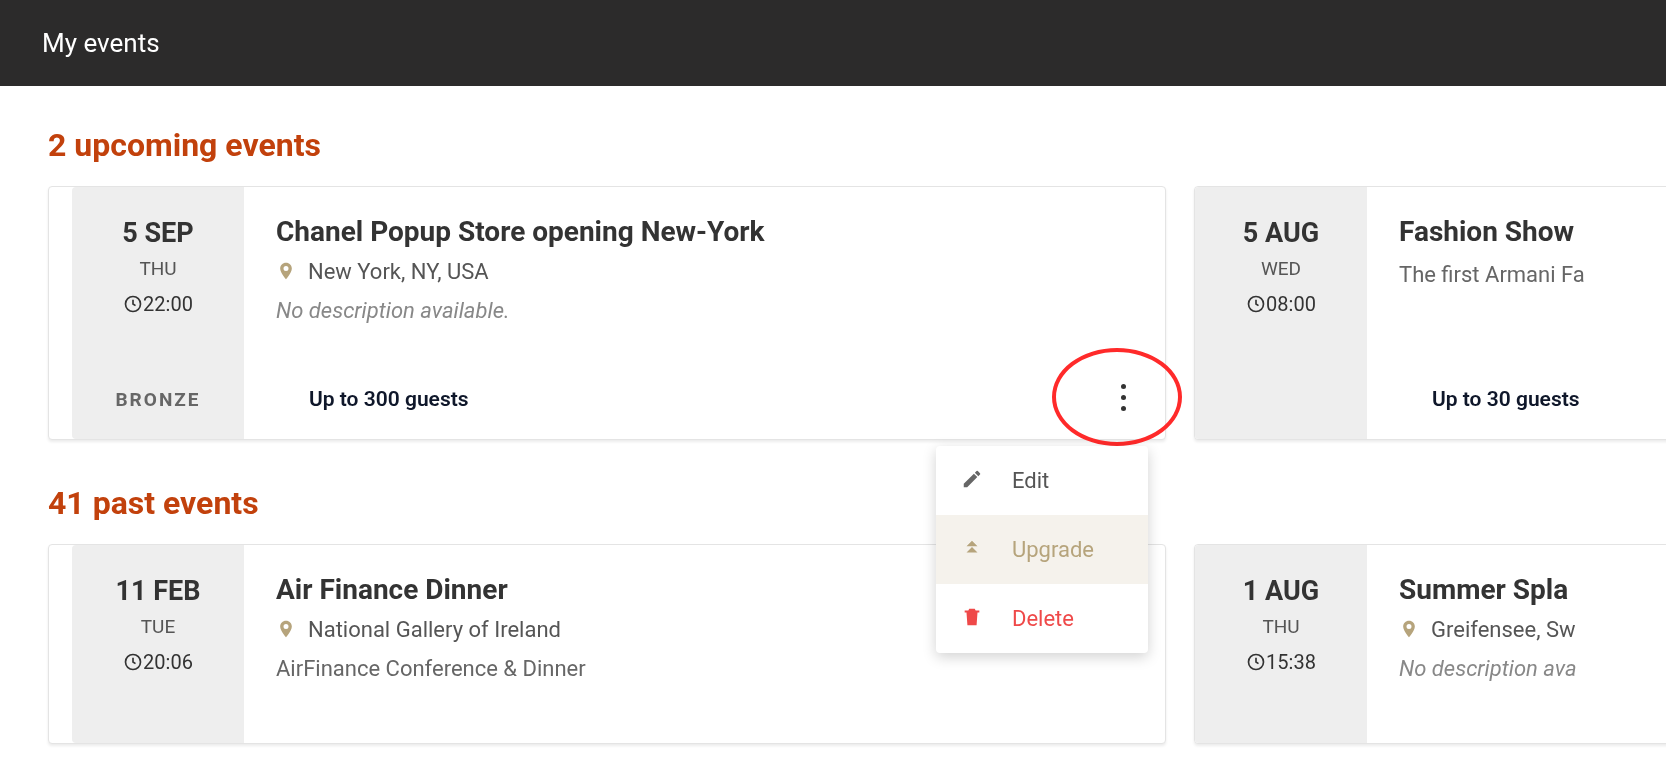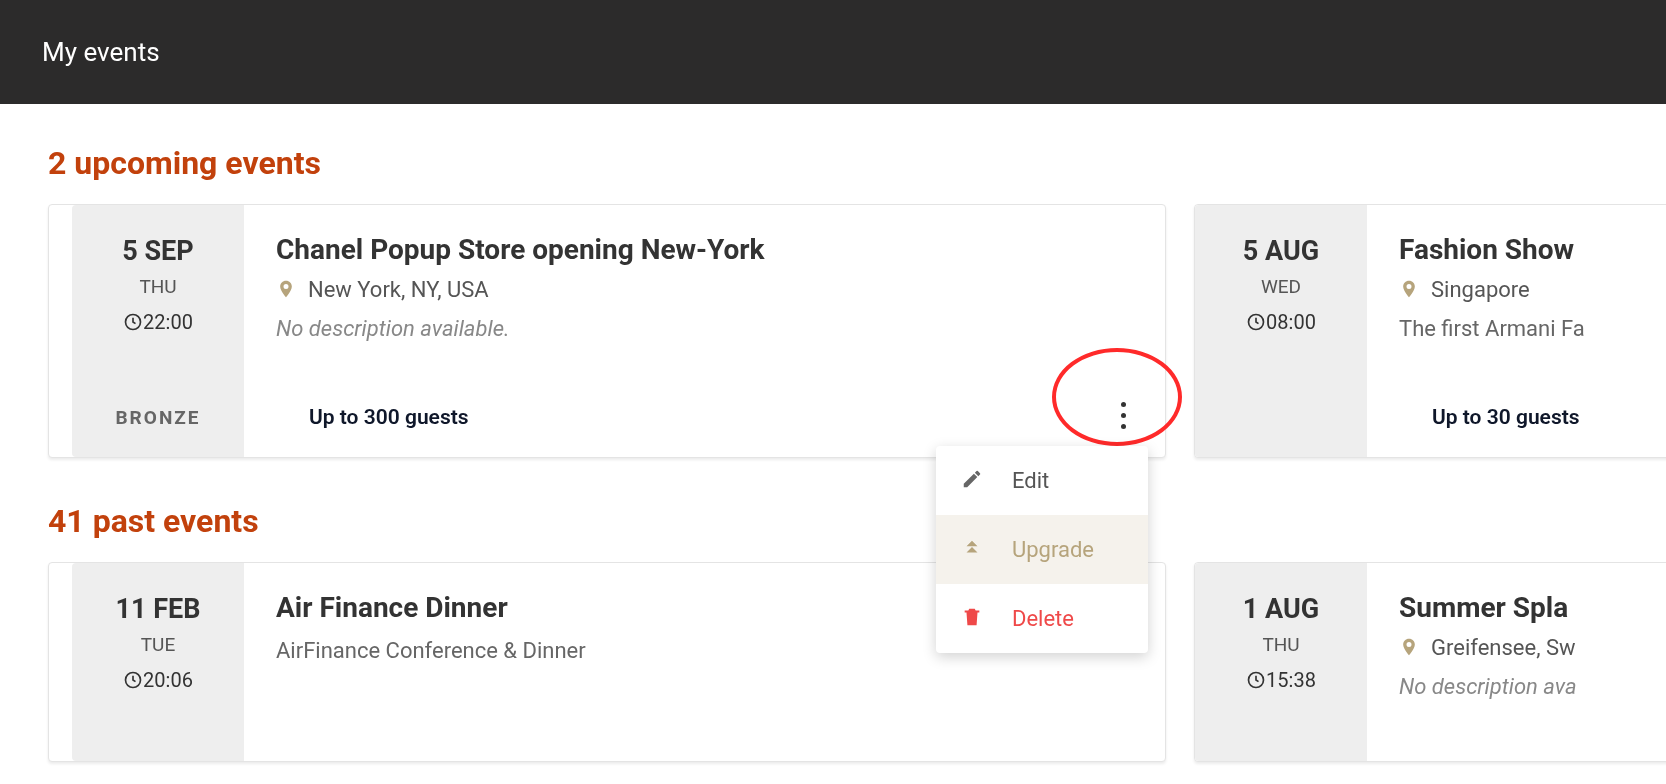--- a/index.html
+++ b/index.html
@@ -7,21 +7,21 @@
     font-family: -apple-system, BlinkMacSystemFont, "Segoe UI", Roboto, Helvetica, Arial, sans-serif;
     background: #fff;
     width: 1666px;
     height: 784px;
     overflow: hidden;
     color: #333;
   }
   .header {
     background: #2c2b2b;
     color: #fff;
-    height: 104px;
+    height: 86px;
     display: flex;
     align-items: center;
     padding-left: 42px;
     font-size: 26px;
     font-weight: 400;
   }
   .content {
     padding: 40px 0 0 48px;
   }
   .section-title {
@@ -233,26 +233,20 @@
         <div class="date-time-row">
           <svg class="clock-icon" viewBox="0 0 24 24">
               <circle cx="12" cy="12" r="9"></circle>
               <path d="M12 7v5l3 2"></path>
             </svg>
           <span>08:00</span>
         </div>
       </div>
       <div class="card-body">
         <div class="event-title">Fashion Show</div>
-        <div class="loc-row">
-          <svg class="pin-icon" viewBox="0 0 24 24">
-              <path fill="#b6a47c" d="M12 2C8 2 5 5 5 9c0 5 7 13 7 13s7-8 7-13c0-4-3-7-7-7zm0 10a3 3 0 1 1 0-6 3 3 0 0 1 0 6z"></path>
-            </svg>
-          <span>Singapore</span>
-        </div>
         <div class="desc-row">The first Armani Fa</div>
         <div class="guests-row">Up to 30 guests</div>
       </div>
     </div>
 
   </div>
 
   <div class="section-title" style="margin-top:44px;">41 past events</div>
 
   <div class="cards-row past">
@@ -264,20 +258,26 @@
         <div class="date-time-row">
           <svg class="clock-icon" viewBox="0 0 24 24">
               <circle cx="12" cy="12" r="9"></circle>
               <path d="M12 7v5l3 2"></path>
             </svg>
           <span>20:06</span>
         </div>
       </div>
       <div class="card-body">
         <div class="event-title">Air Finance Dinner</div>
+        <div class="loc-row">
+          <svg class="pin-icon" viewBox="0 0 24 24">
+              <path fill="#b6a47c" d="M12 2C8 2 5 5 5 9c0 5 7 13 7 13s7-8 7-13c0-4-3-7-7-7zm0 10a3 3 0 1 1 0-6 3 3 0 0 1 0 6z"></path>
+            </svg>
+          <span>National Gallery of Ireland</span>
+        </div>
         <div class="desc-row">AirFinance Conference &amp; Dinner</div>
       </div>
     </div>
 
     <div class="event-card card-narrow">
       <div class="date-panel">
         <div class="date-main">1 AUG</div>
         <div class="date-dow">THU</div>
         <div class="date-time-row">
           <svg class="clock-icon" viewBox="0 0 24 24">

